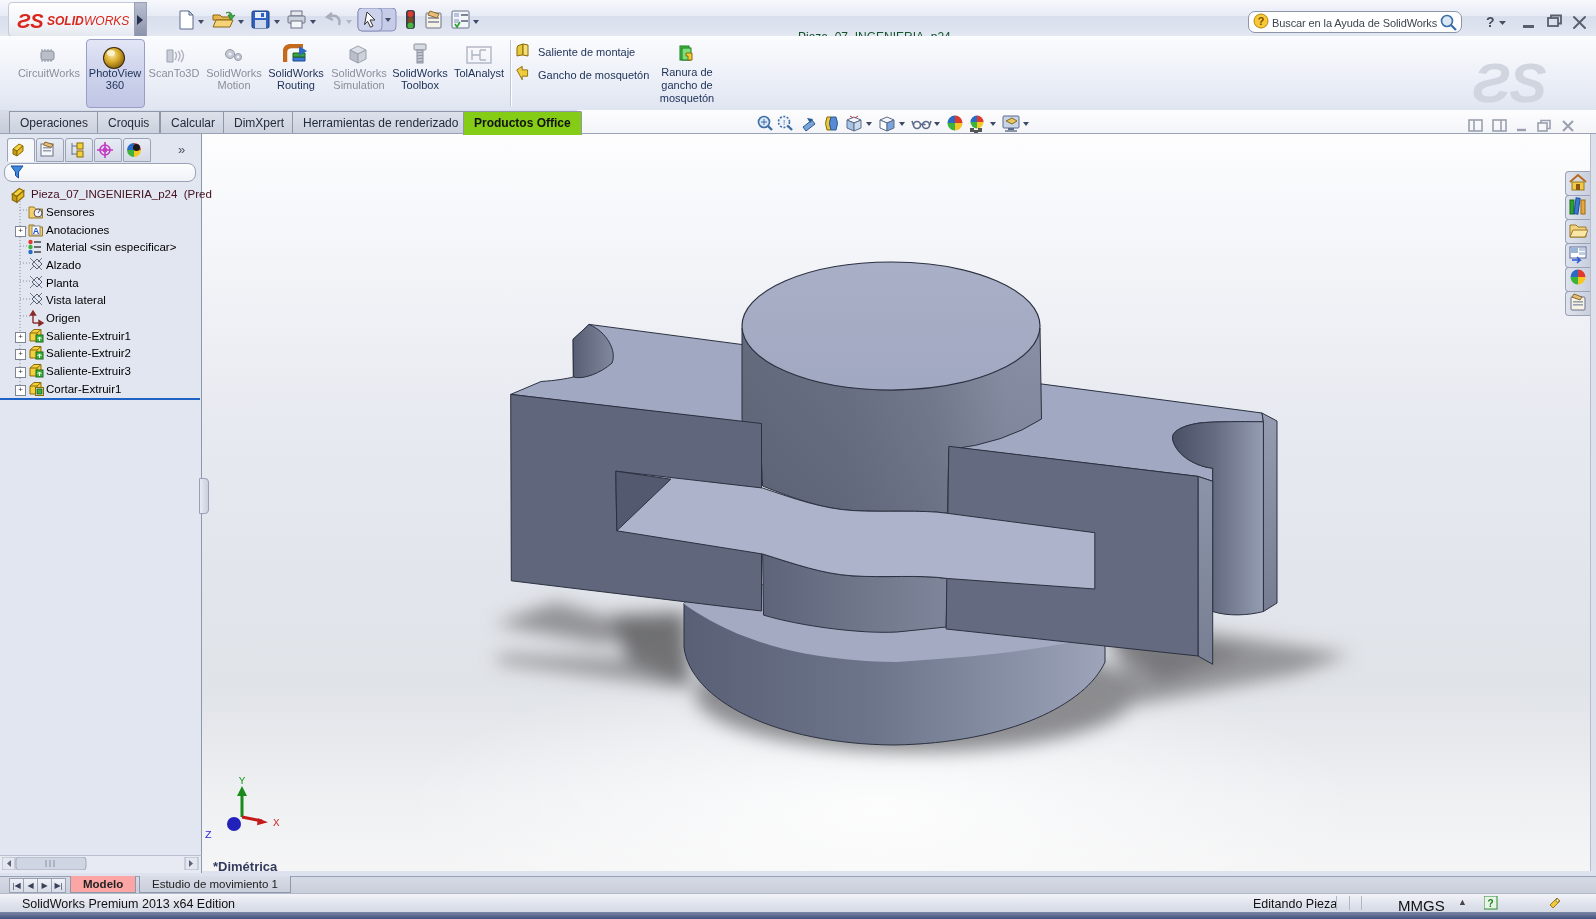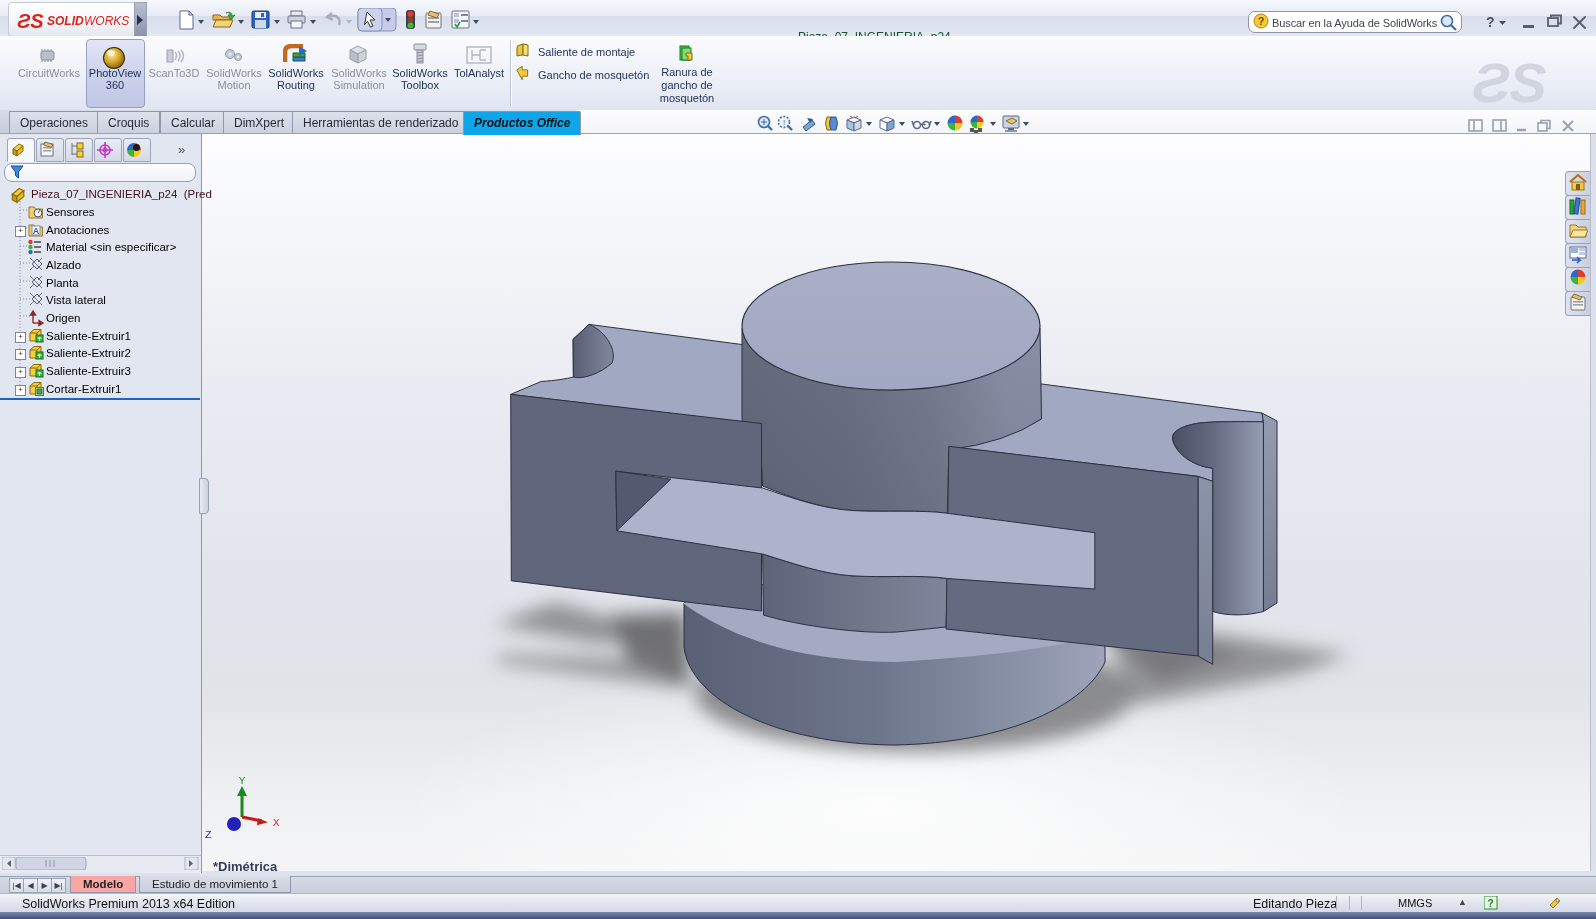--- a/index.html
+++ b/index.html
@@ -29,22 +29,22 @@
  background:linear-gradient(180deg,#e3e6f6,#cdd2ec 50%,#c0c6e4);}
 .rsmall{position:absolute;font-size:11px;color:#1c2f55;}
 
 #tabrow{left:0;top:110px;width:1596px;height:24px;
  background:linear-gradient(180deg,#fdfdfe,#f3f4f8);}
 #tabstrip{left:0;top:110px;width:577px;height:24px;
  background:linear-gradient(180deg,#d8dce7,#c5cbd9);border-bottom:1px solid #9aa2b5;}
 .ctab{position:absolute;top:111px;height:22px;line-height:22px;padding:0 10px;
  color:#252b3b;background:linear-gradient(180deg,#dde1ea,#cad0dd);
  border:1px solid #8f97ab;border-bottom:none;font-size:12px;}
-.ctab.active{background:#0ea5e9;font-weight:bold;color:#111;height:23px;z-index:3;
- border-radius:2px 2px 0 0;font-style:italic;}
+.ctab.active{background:#84cc16;font-weight:bold;color:#111;height:23px;z-index:3;
+ border-radius:2px 2px 0 0;}
 #tabrow-line{left:0px;top:133px;width:1596px;height:1px;background:#9aa2b6;}
 
 #leftpanel{left:0;top:134px;width:201px;height:737px;background:#e2e6f1;
  border-right:1px solid #8e96ab;}
 .fmtab{position:absolute;top:4px;width:26px;height:22px;border:1px solid #9ba3b6;border-bottom:1px solid #9ba3b6;
  border-radius:3px 3px 0 0;background:linear-gradient(#e8ecf4,#d4d9e6);}
 .fmtab.active{background:#f6f8fb;border-bottom:1px solid #f6f8fb;}
 #filterbox{left:4px;top:29px;width:190px;height:17px;border:1px solid #9aa2b5;border-radius:8px;
  background:linear-gradient(#fdfdfe,#f0f2f6);}
 .trow{position:absolute;left:0;height:18px;line-height:18px;color:#000;font-size:11.5px;white-space:nowrap;}
@@ -726,21 +726,21 @@
 <div class="navb" style="left:9px;">|◀</div>
 <div class="navb" style="left:23px;">◀</div>
 <div class="navb" style="left:37px;">▶</div>
 <div class="navb" style="left:51px;">▶|</div>
 <div class="mtab" style="left:70px;background:#fca5a5;font-weight:bold;">Modelo</div>
 <div class="mtab" style="left:139px;">Estudio de movimiento 1</div>
 
 <div id="statusbar" class="abs">
  <span class="abs" style="left:22px;top:3px;font-size:12.5px;">SolidWorks Premium 2013 x64 Edition</span>
  <span class="abs" style="left:1253px;top:3px;font-size:12.5px;">Editando Pieza</span>
- <span class="abs" style="left:1398px;top:3px;font-size:11px;text-align:center;">MMGS</span>
+ <span class="abs" style="left:1398px;top:3px;font-size:15px;text-align:center;">MMGS</span>
  <span class="abs" style="left:1458px;top:3px;font-size:9px;color:#444;">▲</span>
  <span class="abs" style="left:1336px;top:2px;width:1px;height:14px;background:#b0b7c6;"></span>
  <span class="abs" style="left:1349px;top:2px;width:1px;height:14px;background:#b0b7c6;"></span>
  <span class="abs" style="left:1361px;top:2px;width:1px;height:14px;background:#b0b7c6;"></span>
 </div>
 <svg class="svgi" style="left:1484px;top:896px" width="90" height="15" viewBox="0 0 90 15">
  <rect x="0" y="0" width="13" height="13" fill="#e8f4e8" stroke="#2a8a2a"></rect>
  <text x="6.5" y="10.5" text-anchor="middle" font-size="10" font-weight="bold" fill="#1a7a1a">?</text>
  <g transform="translate(64,0)">
       <path d="M2,9 L9,2 l3,3 -7,7 z" fill="#f0c83c" stroke="#9a7a1a"></path>

